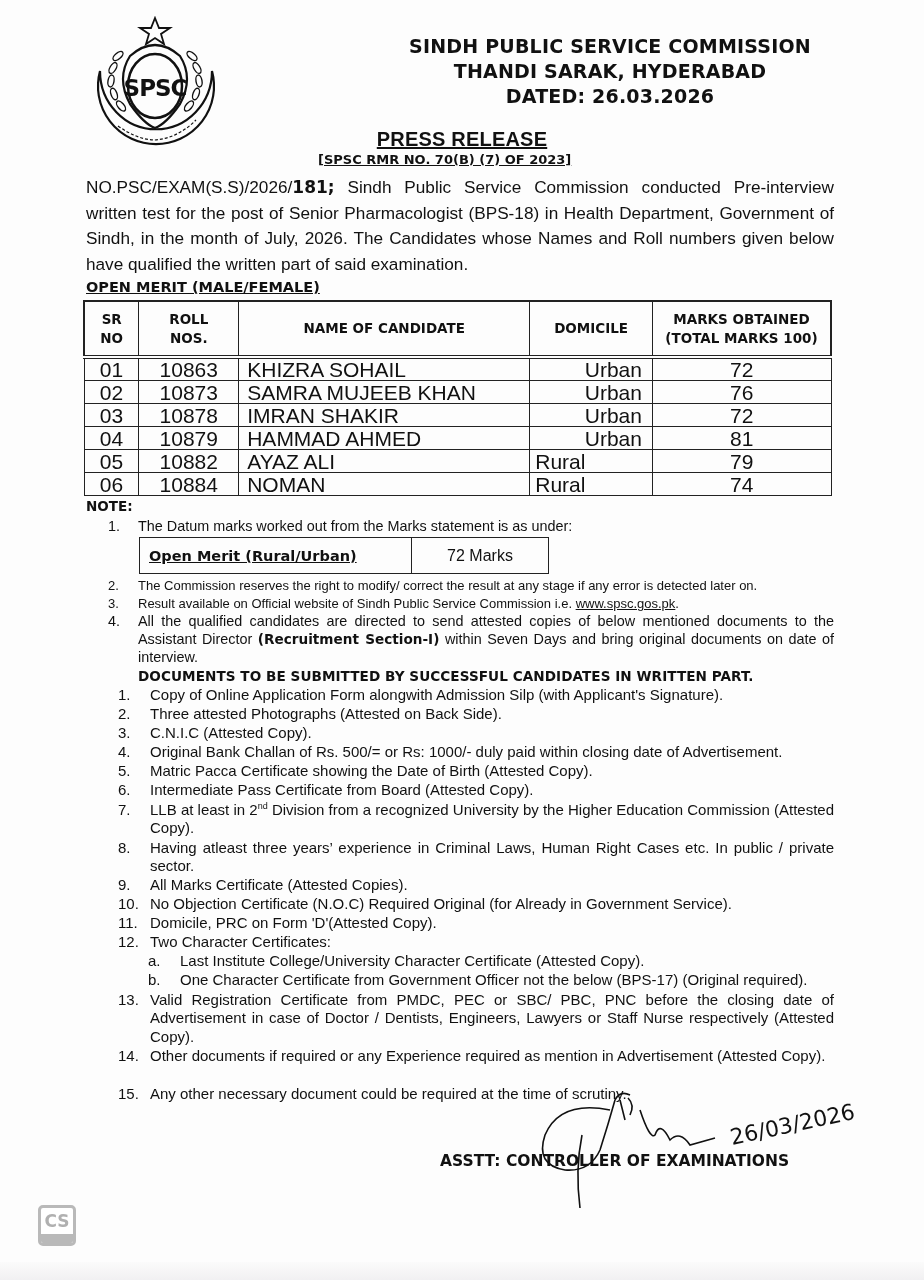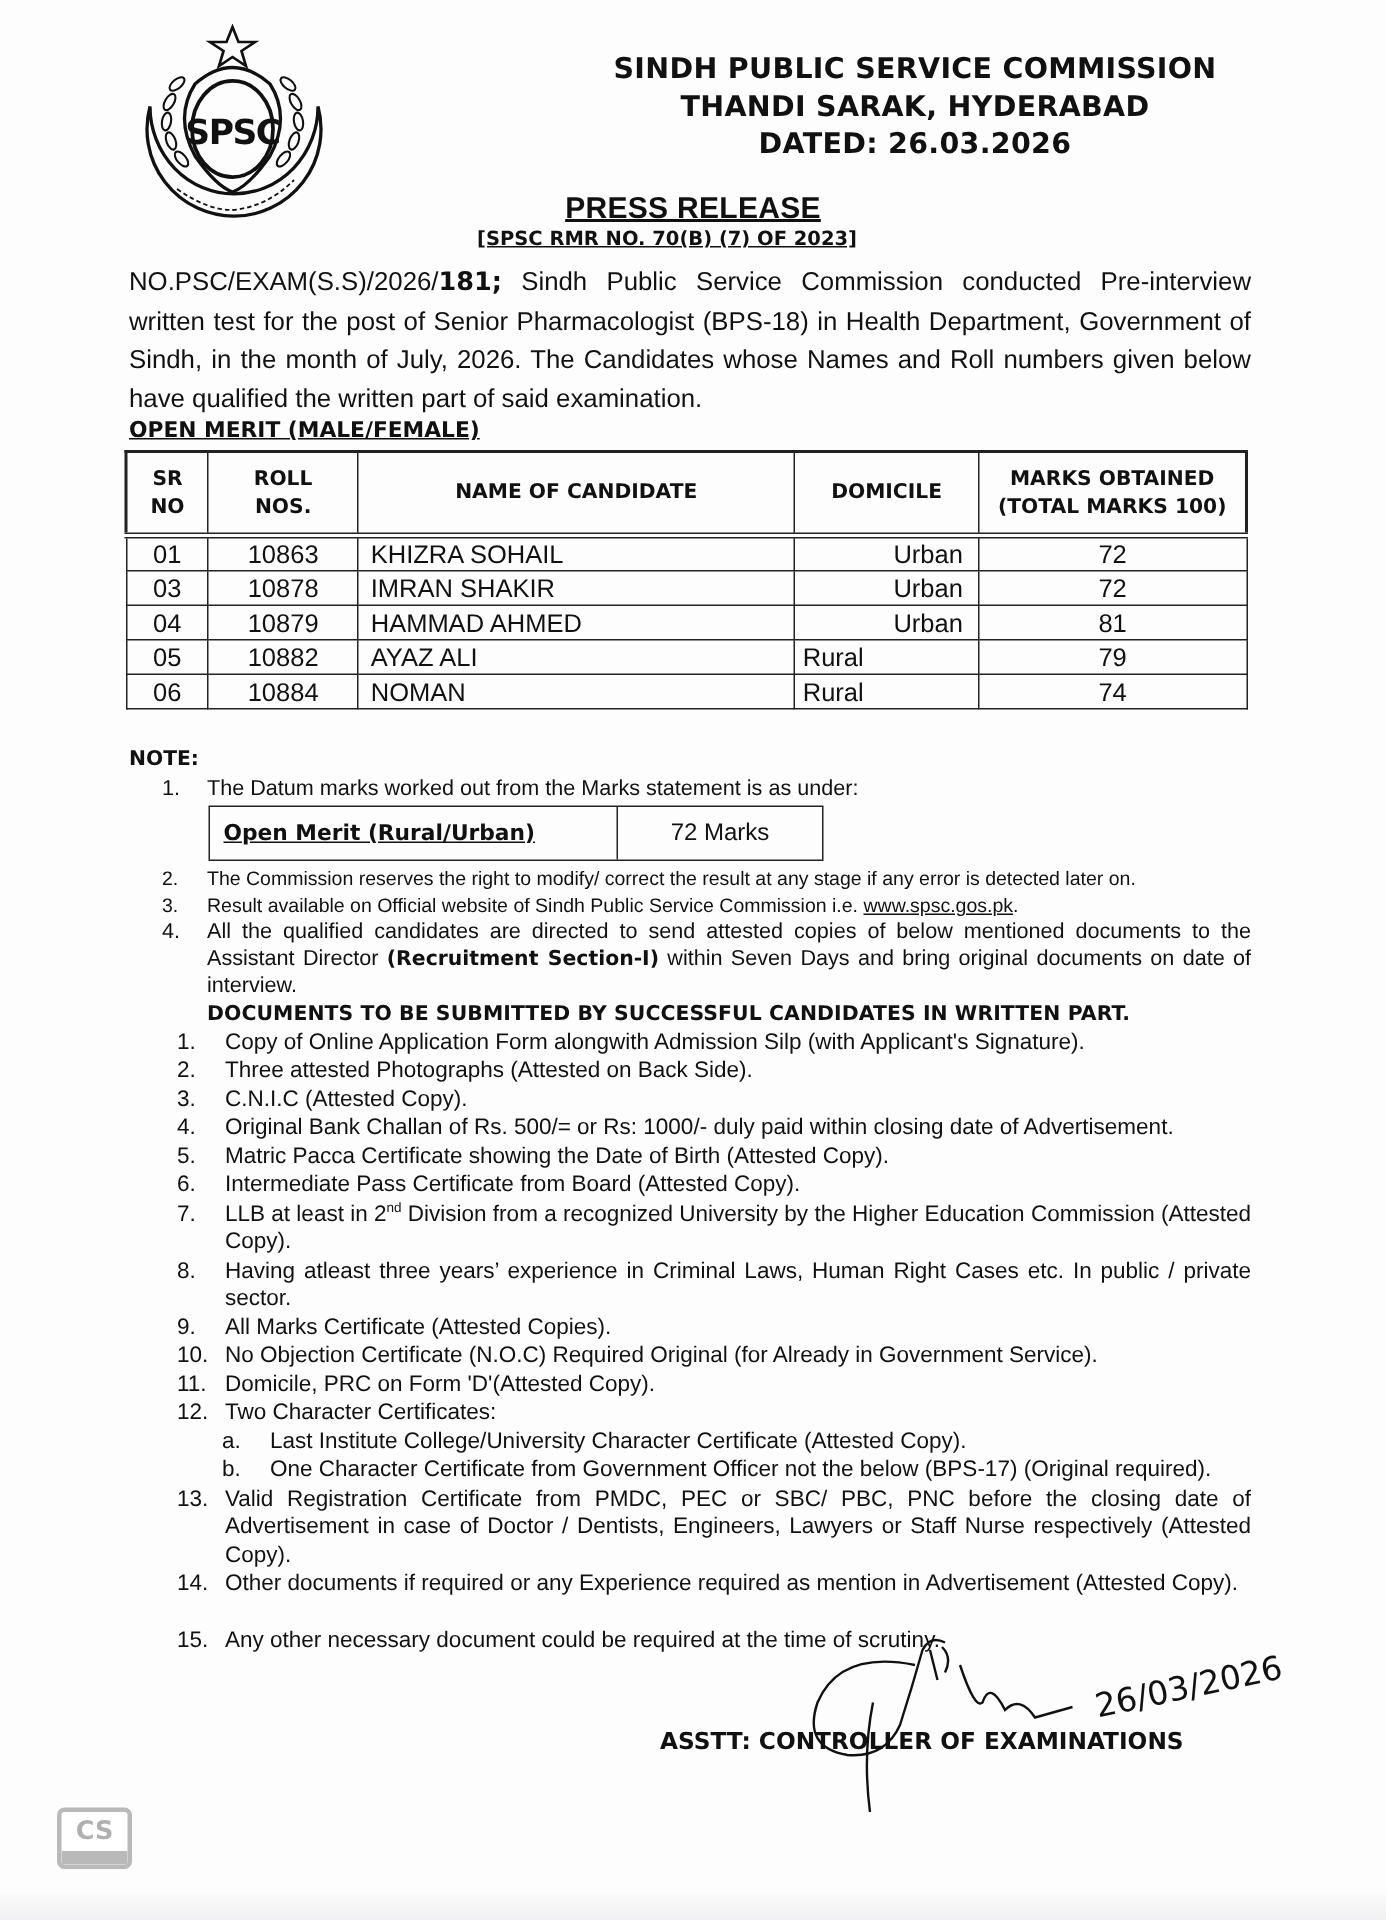--- a/index.html
+++ b/index.html
@@ -19,21 +19,21 @@
 
   .intro { position: absolute; left: 86px; top: 175px; width: 748px; font-size: 17.2px; line-height: 25.6px; text-align: justify; text-align-last: left; }
   .intro b { font-family: "DejaVu Sans", sans-serif; font-size: 17px; }
 
   .section-head { position: absolute; left: 86px; top: 279px; font-family: "DejaVu Sans", sans-serif; font-weight: bold; font-size: 14.5px; text-decoration: underline; }
 
   table.results { position: absolute; left: 83px; top: 300px; width: 749px; border-collapse: collapse; }
   table.results th, table.results td { border: 1px solid #222; }
   table.results thead th { font-family: "DejaVu Sans", sans-serif; font-weight: bold; font-size: 13.5px; line-height: 19px; height: 56px; text-align: center; vertical-align: middle; }
   table.results thead tr { border: 2px solid #222; border-bottom: 4px double #222; }
-  table.results tbody td { font-size: 17px; height: 23px; line-height: 21px; padding: 0 4px; }
+  table.results tbody td { font-size: 21px; height: 23px; line-height: 21px; padding: 0 4px; }
   td.c { text-align: center; }
   td.name { padding-left: 8px !important; }
   td.dom-r { text-align: right; padding-right: 10px !important; }
   td.dom-l { text-align: left; padding-left: 5px !important; }
 
   .note-head { position: absolute; left: 86px; top: 498px; font-family: "DejaVu Sans", sans-serif; font-weight: bold; font-size: 13.5px; }
 
   .notes { position: absolute; left: 108px; top: 516px; width: 726px; }
   .nrow { position: absolute; left: 0; width: 726px; font-size: 14.4px; line-height: 17.8px; }
   .nrow .num { position: absolute; left: 0; width: 24px; }
@@ -51,21 +51,21 @@
   .drow .num { position: absolute; left: 0; width: 30px; }
   .drow .txt { position: absolute; left: 32px; right: 0; text-align: justify; text-align-last: left; }
   .drow.sub .num { left: 30px; }
   .drow.sub .txt { left: 62px; }
   sup { font-size: 9px; vertical-align: super; line-height: 0; }
 
   .signature { position: absolute; left: 520px; top: 1080px; width: 360px; height: 130px; }
   .sign-title { position: absolute; left: 440px; top: 1152px; font-family: "DejaVu Sans", sans-serif; font-weight: bold; font-size: 15.5px; white-space: nowrap; }
 
   .watermark { position: absolute; left: 38px; top: 1205px; display: flex; align-items: center; }
-  .cs-icon { width: 50px; height: 41px; border: 3px solid #b9b9b9; border-radius: 5px; position: relative; background: #fff; overflow: hidden; }
+  .cs-icon { width: 38px; height: 41px; border: 3px solid #b9b9b9; border-radius: 5px; position: relative; background: #fff; overflow: hidden; }
   .cs-icon span { position: absolute; top: 3px; left: 0; width: 100%; text-align: center; font-weight: bold; font-size: 17px; color: #b0b0b0; font-family: "DejaVu Sans", sans-serif; }
   .cs-icon i { position: absolute; left: 0; bottom: 0; width: 100%; height: 9px; background: #b9b9b9; }
   .wm-text { margin-left: 12px; font-family: "DejaVu Sans", sans-serif; font-size: 28px; color: #bdbdbd; letter-spacing: -0.2px; }
   .bottom-strip { position: absolute; left: 0; top: 1262px; width: 924px; height: 18px; background: linear-gradient(#fbfbfb, #f1f0f2); }
 </style>
 </head>
 <body>
 
 <div class="page">
 
@@ -124,20 +124,27 @@
     </thead>
     <tbody>
       <tr>
         <td class="c">01</td>
         <td class="c">10863</td>
         <td class="name">KHIZRA SOHAIL</td>
         <td class="dom-r">Urban</td>
         <td class="c">72</td>
       </tr>
       <tr>
+        <td class="c">02</td>
+        <td class="c">10873</td>
+        <td class="name">SAMRA MUJEEB KHAN</td>
+        <td class="dom-r">Urban</td>
+        <td class="c">76</td>
+      </tr>
+      <tr>
         <td class="c">03</td>
         <td class="c">10878</td>
         <td class="name">IMRAN SHAKIR</td>
         <td class="dom-r">Urban</td>
         <td class="c">72</td>
       </tr>
       <tr>
         <td class="c">04</td>
         <td class="c">10879</td>
         <td class="name">HAMMAD AHMED</td>

